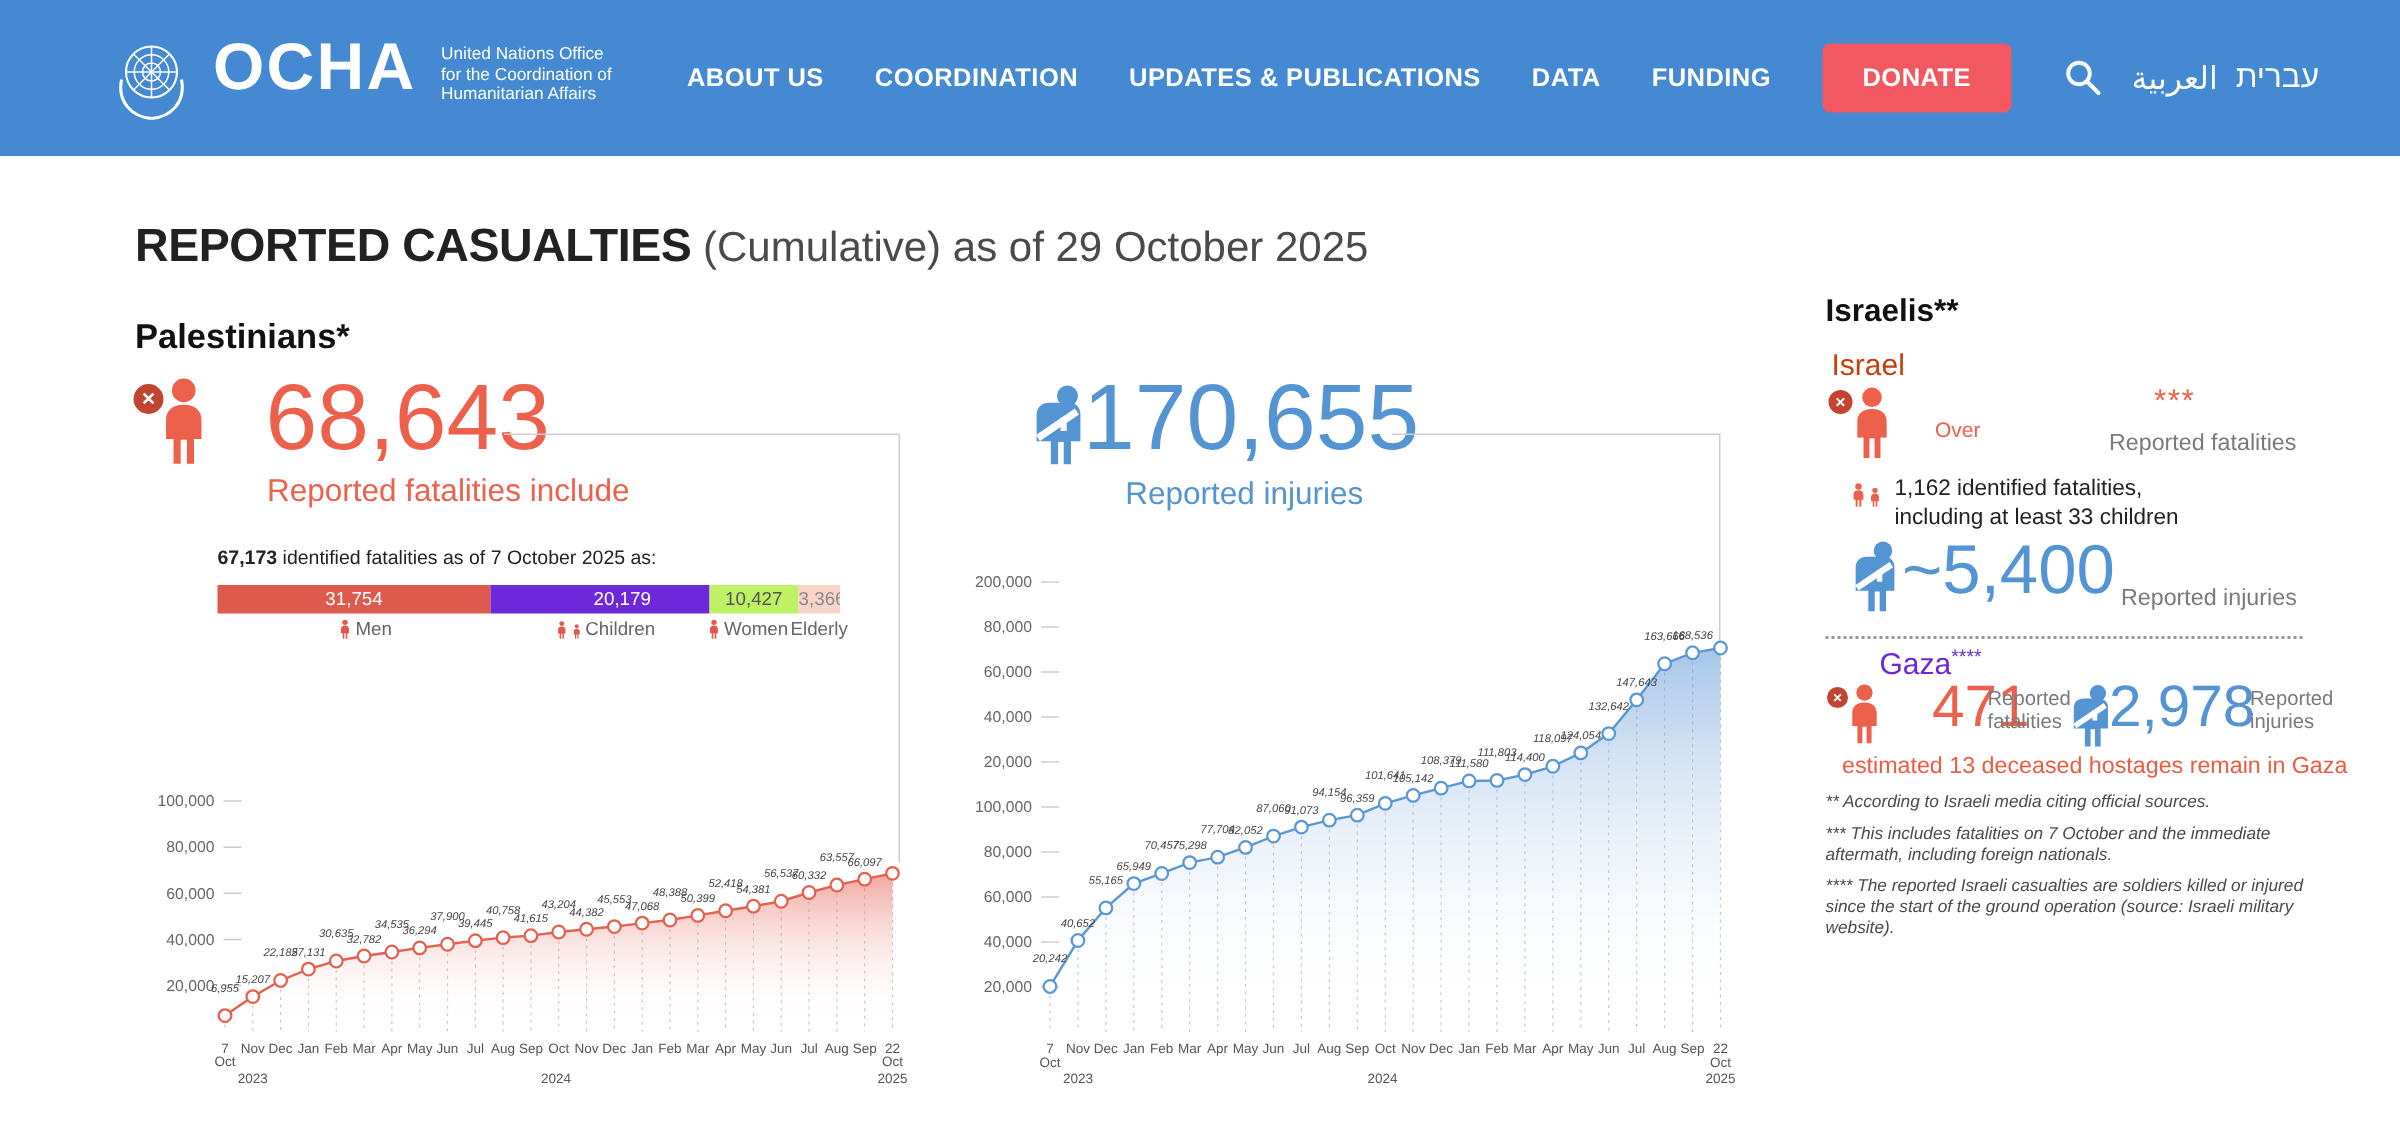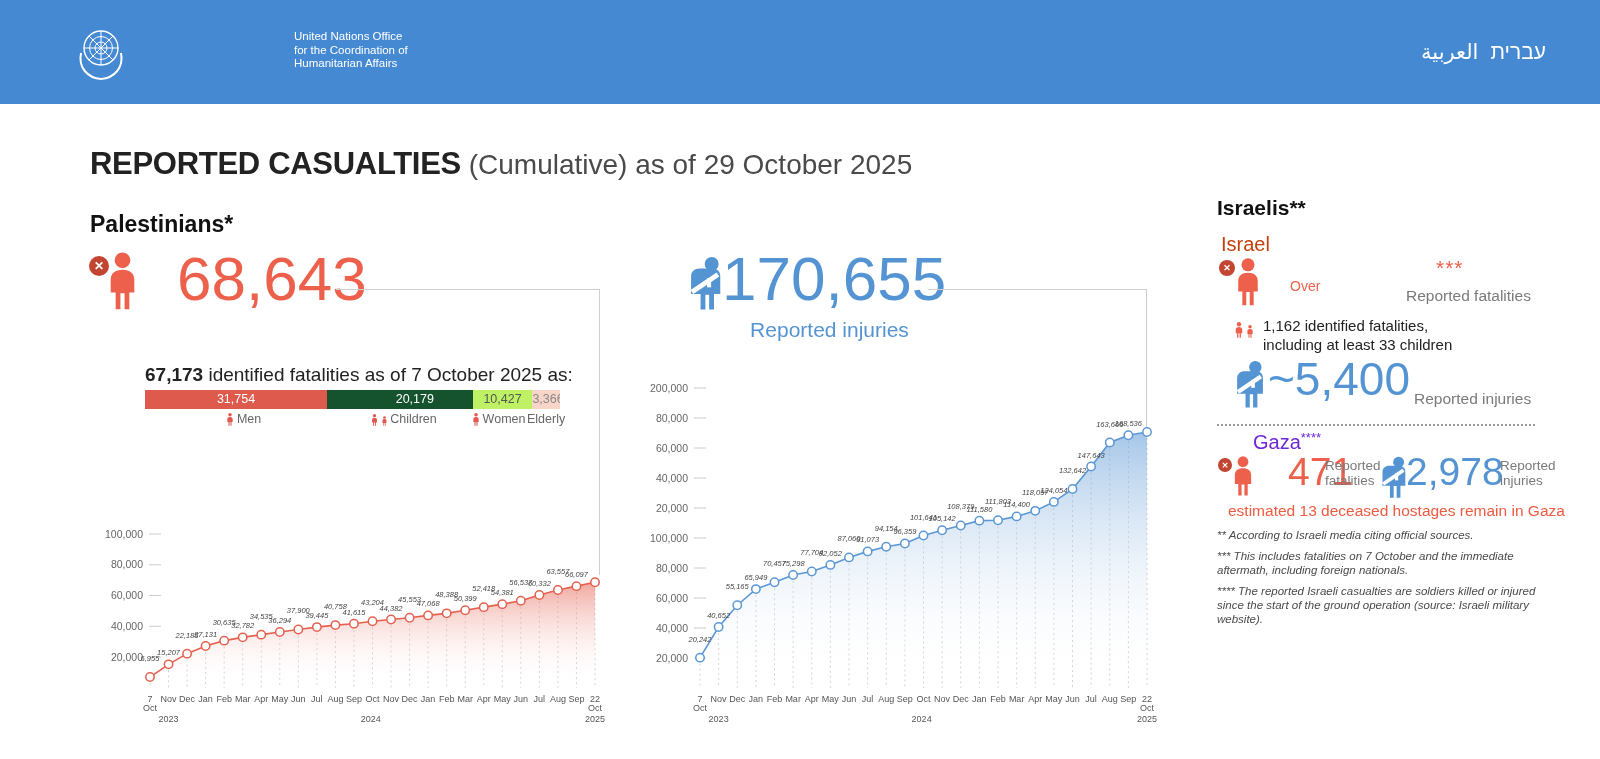--- a/index.html
+++ b/index.html
@@ -26,21 +26,21 @@
   .sec-heading{position:absolute;font-weight:700;color:#111;}
 
   
   .bignum{position:absolute;line-height:1;font-weight:400;}
   .red{color:#ed614c;margin-left:30px;} .blue{color:#5494d3;}
   .badge{position:absolute;border-radius:50%;background:#c14531;color:#fff;display:flex;
          align-items:center;justify-content:center;font-weight:700;}
   .lead{position:absolute;background:#cfcfcf;}
 
   
-  .idline{position:absolute;left:145px;top:364px;font-size:19px;color:#222;}
+  .idline{position:absolute;left:145px;top:364px;font-size:13px;color:#222;}
   .bar{position:absolute;left:145px;top:390px;width:415px;height:19px;display:flex;}
   .seg{height:19px;line-height:19px;text-align:center;font-size:12.5px;overflow:hidden;}
   .legend{position:absolute;left:145px;top:412px;width:415px;display:flex;}
   .legcell{display:flex;align-items:flex-end;justify-content:center;gap:2px;font-size:12.5px;color:#666;}
 
   
   .chart{position:absolute;}
   .yt{font-size:10.5px;fill:#666;}
   .vl{font-size:7.5px;font-style:italic;fill:#444;}
   .xt{font-size:9px;fill:#555;}
@@ -66,55 +66,69 @@
       <circle cx="29" cy="26" r="17" stroke-width="1.4"></circle>
       <circle cx="29" cy="26" r="11.5" stroke-width="1"></circle>
       <circle cx="29" cy="26" r="6" stroke-width="1"></circle>
       <line x1="12" y1="26" x2="46" y2="26" stroke-width="1"></line>
       <line x1="29" y1="9" x2="29" y2="43" stroke-width="1"></line>
       <line x1="17" y1="14" x2="41" y2="38" stroke-width="1"></line>
       <line x1="41" y1="14" x2="17" y2="38" stroke-width="1"></line>
       <path d="M9 31 C6 46 16 56 29 57" stroke-width="2"></path>
       <path d="M49 31 C52 46 42 56 29 57" stroke-width="2"></path>
     </svg>
+    <div class="brand">OCHA</div>
     <div class="subtitle">
       <div>United Nations Office</div>
       <div>for the Coordination of</div>
       <div>Humanitarian Affairs</div>
     </div>
+    <nav class="nav">
+      <span class="nav-item">ABOUT US</span>
+      <span class="nav-item">COORDINATION</span>
+      <span class="nav-item">UPDATES &amp; PUBLICATIONS</span>
+      <span class="nav-item">DATA</span>
+      <span class="nav-item">FUNDING</span>
+      <button class="donate">DONATE</button>
+      <svg width="28" height="28" viewBox="0 0 28 28" style="cursor:pointer;">
+        <circle cx="11" cy="11" r="7.2" fill="none" stroke="#fff" stroke-width="2.6"></circle>
+        <line x1="16.5" y1="16.5" x2="24" y2="24" stroke="#fff" stroke-width="2.6" stroke-linecap="round"></line>
+      </svg>
+    </nav>
     <div class="lang">
       <span>עברית</span>
       <span>العربية</span>
     </div>
   </div>
 
   <div class="title">
     <b>REPORTED CASUALTIES</b><span class="suffix"> (Cumulative) as of 29 October 2025</span>
   </div>
 
   <div class="sec-heading" style="left:90px;top:211px;font-size:23px;">Palestinians*</div>
 
   <div class="badge" style="left:89px;top:256px;width:20px;height:20px;font-size:12px;">✕</div>
   <span class="abs" style="left:101px;top:252px;" id="icon-pal-fat"><svg width="43" height="58" viewBox="0 0 20 28" style="vertical-align:bottom;">
         <g fill="#ed614c">
           <circle cx="10" cy="4" r="3.8"></circle>
           <path d="M10 8.6c3.6 0 5.7 1.8 5.7 4.9v6.1h-2.4v8H11v-7.7H9v7.7H6.7v-8H4.3v-6.1c0-3.1 2.1-4.9 5.7-4.9z"></path>
         </g>
       </svg></span>
   <div class="bignum red" style="left:147px;top:248px;font-size:62px;">68,643</div>
+  <div class="abs red" style="left:148px;top:316px;font-size:21px;">Reported fatalities include</div>
 
   <div class="lead" style="left:336px;top:289px;width:263px;height:1px;"></div>
   <div class="lead" style="left:599px;top:289px;width:1px;height:286px;"></div>
 
   <div class="idline">
     <b>67,173</b><span> identified fatalities as of 7 October 2025 as:</span>
   </div>
   <div class="bar">
       <div class="seg" style="width: 47.272%; background: rgb(222, 90, 76); color: rgb(255, 255, 255);">31,754</div>
-      <div class="seg" style="width: 30.0403%; background: #14532d; color: rgb(255, 255, 255); padding-left: 30px;">20,179</div>
+      <div class="seg" style="width: 30.0403%; background: #6d28d9; color: rgb(255, 255, 255); padding-left: 30px;">20,179</div>
       <div class="seg" style="width: 15.5226%; background: #bef264; color: rgb(85, 85, 85);">10,427</div>
       <div class="seg" style="width: 7.16508%; background: rgb(248, 213, 198); color: rgb(138, 138, 138);">3,366</div>
     </div>
   <div class="legend">
       <div class="legcell" style="width: 47.272%;">
         <svg width="10" height="13" viewBox="0 0 20 28" style="vertical-align:bottom;">
           <g fill="#e2574e">
             <circle cx="10" cy="4" r="3.8"></circle>
             <path d="M10 8.6c3.6 0 5.7 1.8 5.7 4.9v6.1h-2.4v8H11v-7.7H9v7.7H6.7v-8H4.3v-6.1c0-3.1 2.1-4.9 5.7-4.9z"></path>
           </g>

